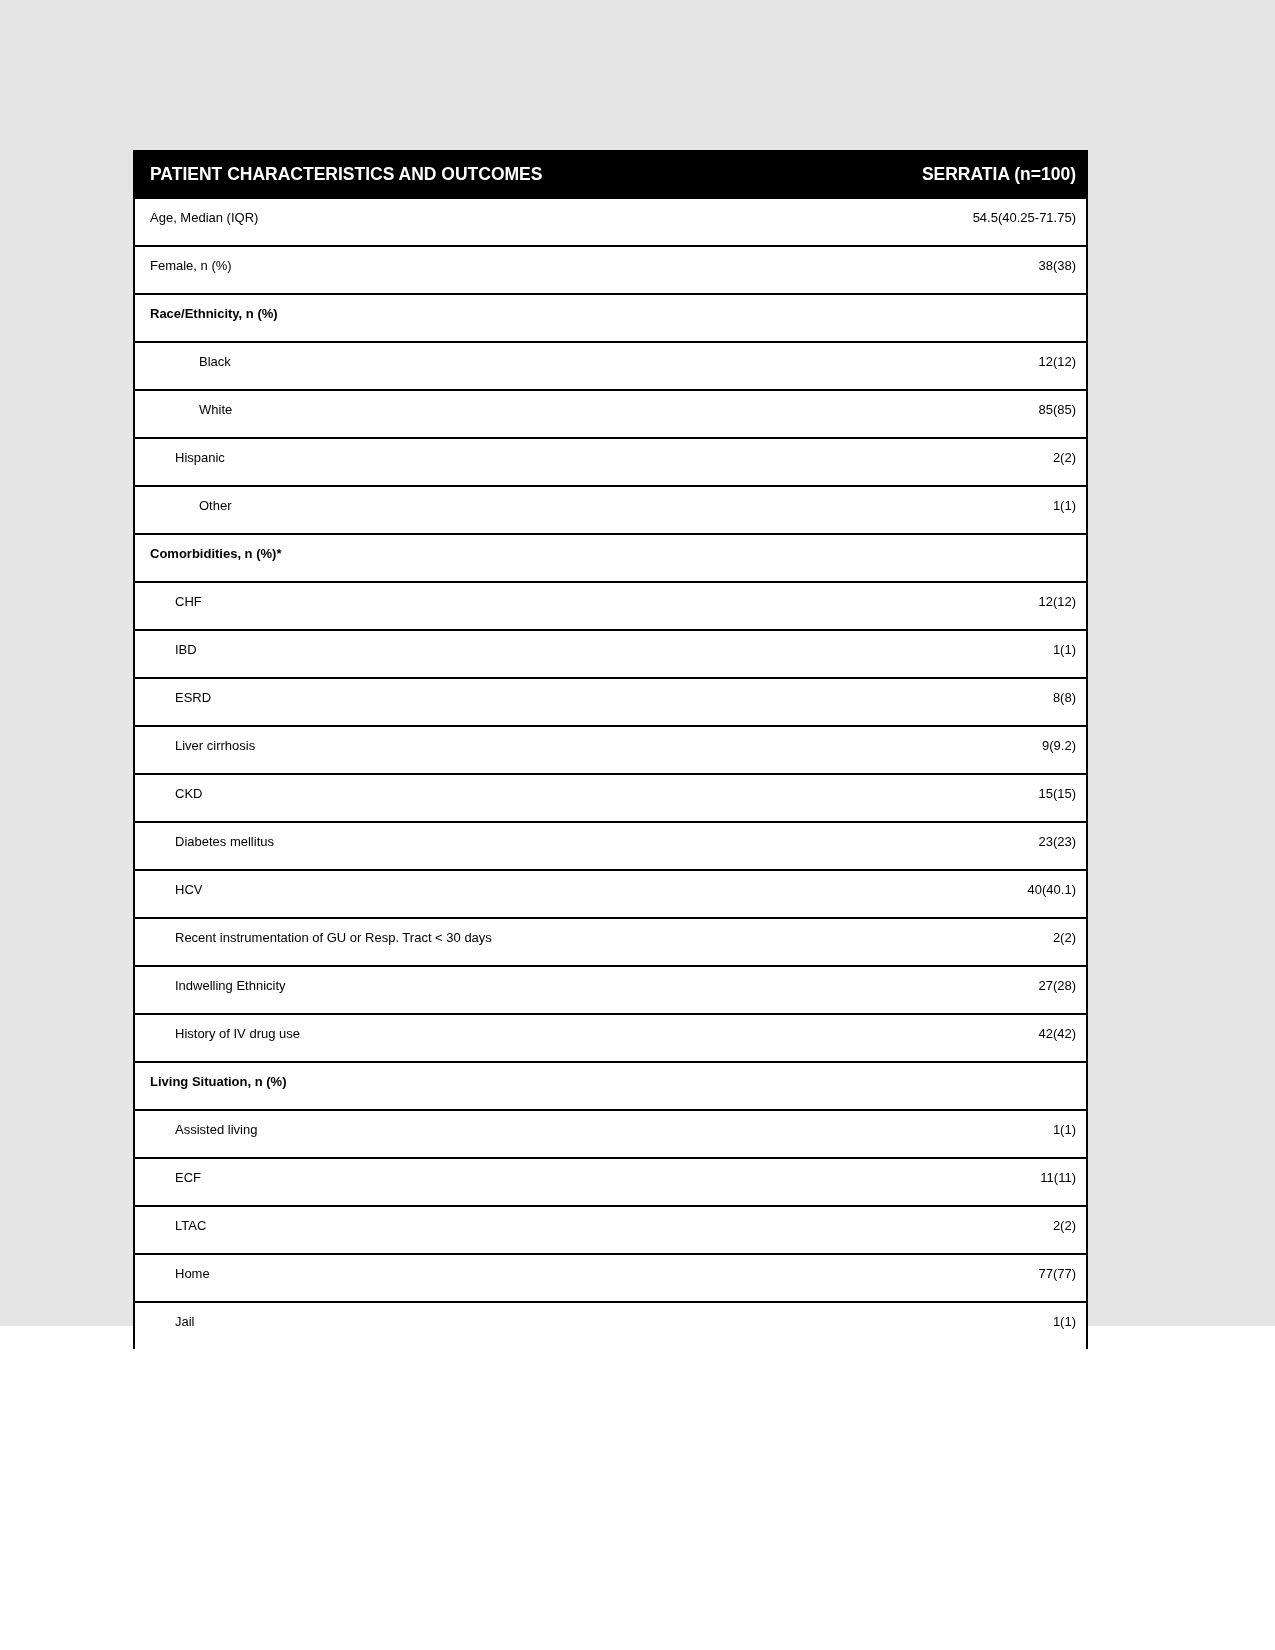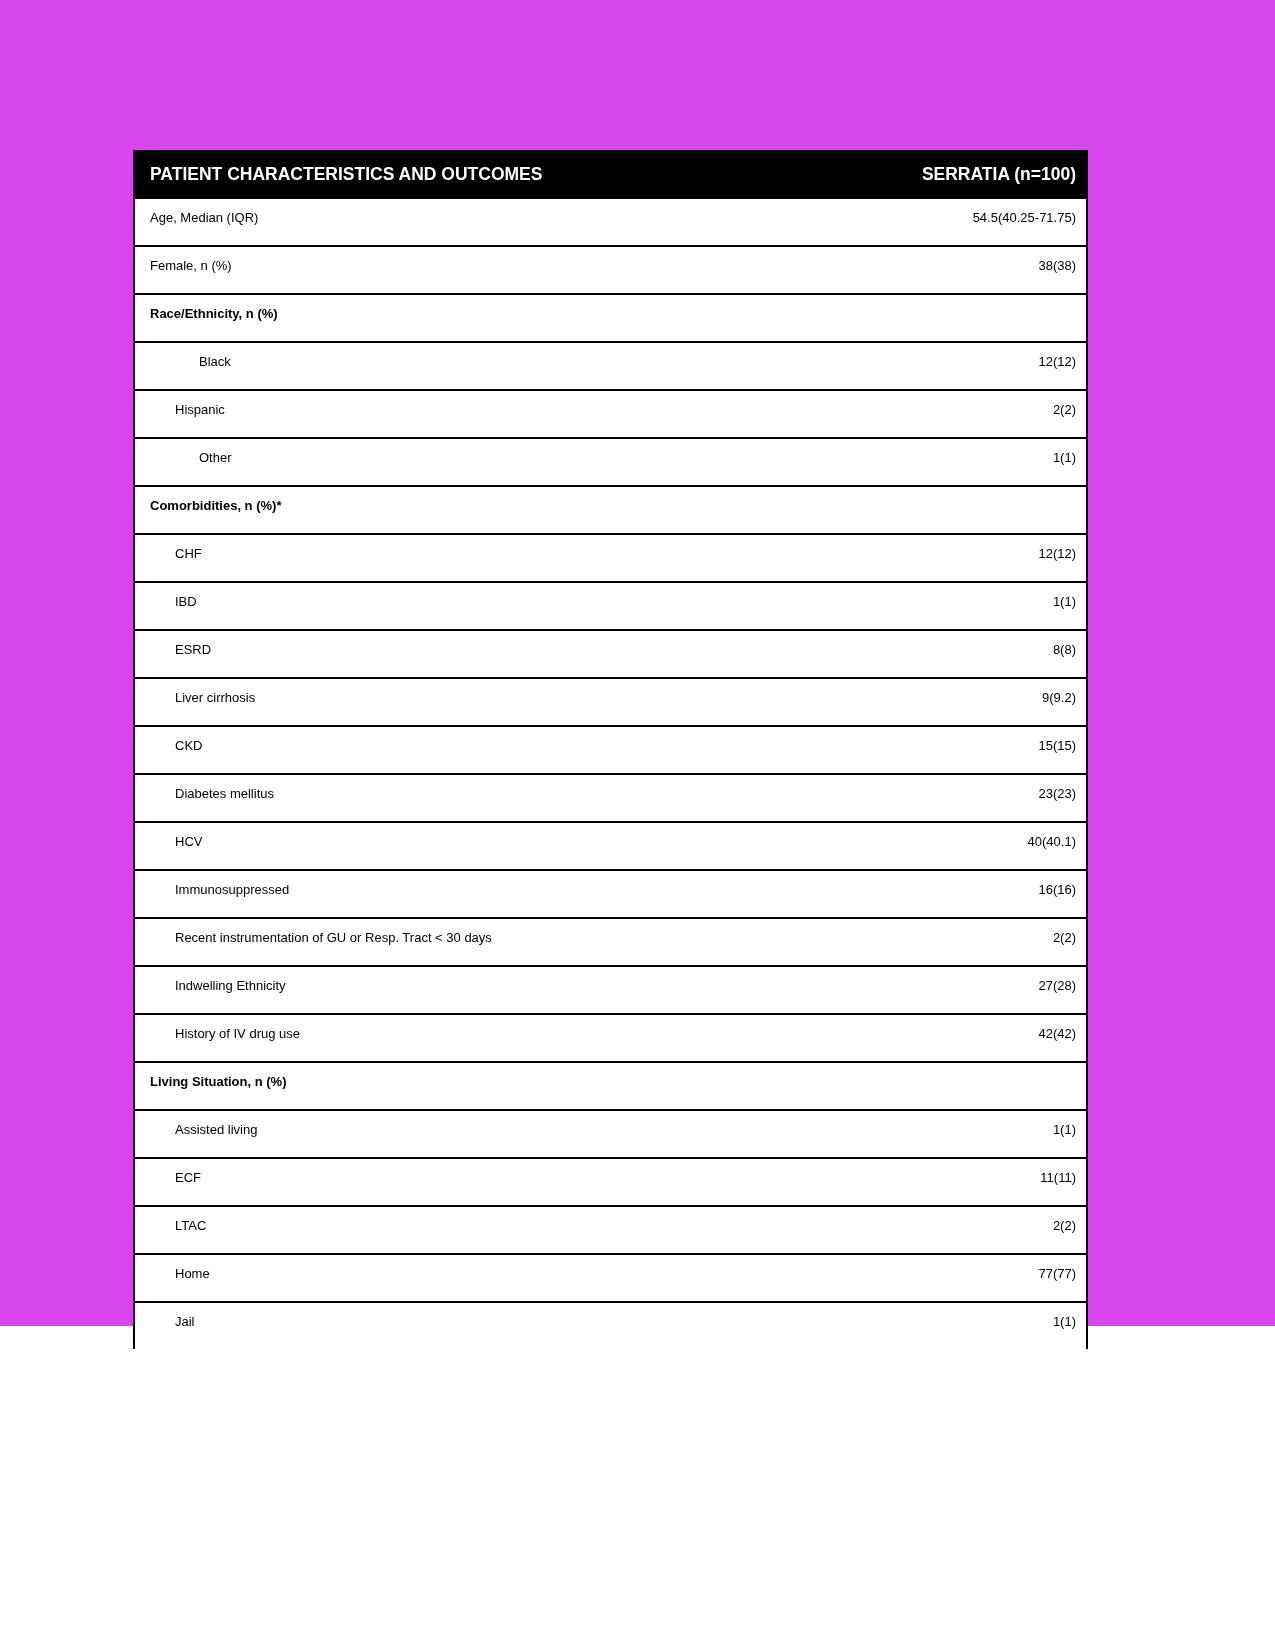--- a/index.html
+++ b/index.html
@@ -7,21 +7,21 @@
     width: 1275px; height: 1650px;
     background: #ffffff;
     font-family: "Liberation Sans", "DejaVu Sans", sans-serif;
     color: #000000;
     position: relative;
     overflow: hidden;
   }
   .page {
     position: absolute;
     width: 1275px; height: 1326px;
-    background: #d946ef;
+    background: #e5e5e5;
   }
   .ptable {
     position: absolute;
     left: 133px; top: 150px;
     width: 955px;
     border: 2px solid #000000;
     border-bottom: none; 
     background: #ffffff;
   }
   .thead {
@@ -73,20 +73,24 @@
           <span class="value">38(38)</span>
         </div>
         <div class="row bold ind-0">
           <span class="label">Race/Ethnicity, n (%)</span>
           <span class="value"></span>
         </div>
         <div class="row ind-2">
           <span class="label">Black</span>
           <span class="value">12(12)</span>
         </div>
+        <div class="row ind-2">
+          <span class="label">White</span>
+          <span class="value">85(85)</span>
+        </div>
         <div class="row ind-1">
           <span class="label">Hispanic</span>
           <span class="value">2(2)</span>
         </div>
         <div class="row ind-2">
           <span class="label">Other</span>
           <span class="value">1(1)</span>
         </div>
         <div class="row bold ind-0">
           <span class="label">Comorbidities, n (%)*</span>
@@ -112,24 +116,20 @@
           <span class="label">CKD</span>
           <span class="value">15(15)</span>
         </div>
         <div class="row ind-1">
           <span class="label">Diabetes mellitus</span>
           <span class="value">23(23)</span>
         </div>
         <div class="row ind-1">
           <span class="label">HCV</span>
           <span class="value">40(40.1)</span>
-        </div>
-        <div class="row ind-1">
-          <span class="label">Immunosuppressed</span>
-          <span class="value">16(16)</span>
         </div>
         <div class="row ind-1">
           <span class="label">Recent instrumentation of GU or Resp. Tract &lt; 30 days</span>
           <span class="value">2(2)</span>
         </div>
         <div class="row ind-1">
           <span class="label">Indwelling Ethnicity</span>
           <span class="value">27(28)</span>
         </div>
         <div class="row ind-1">

